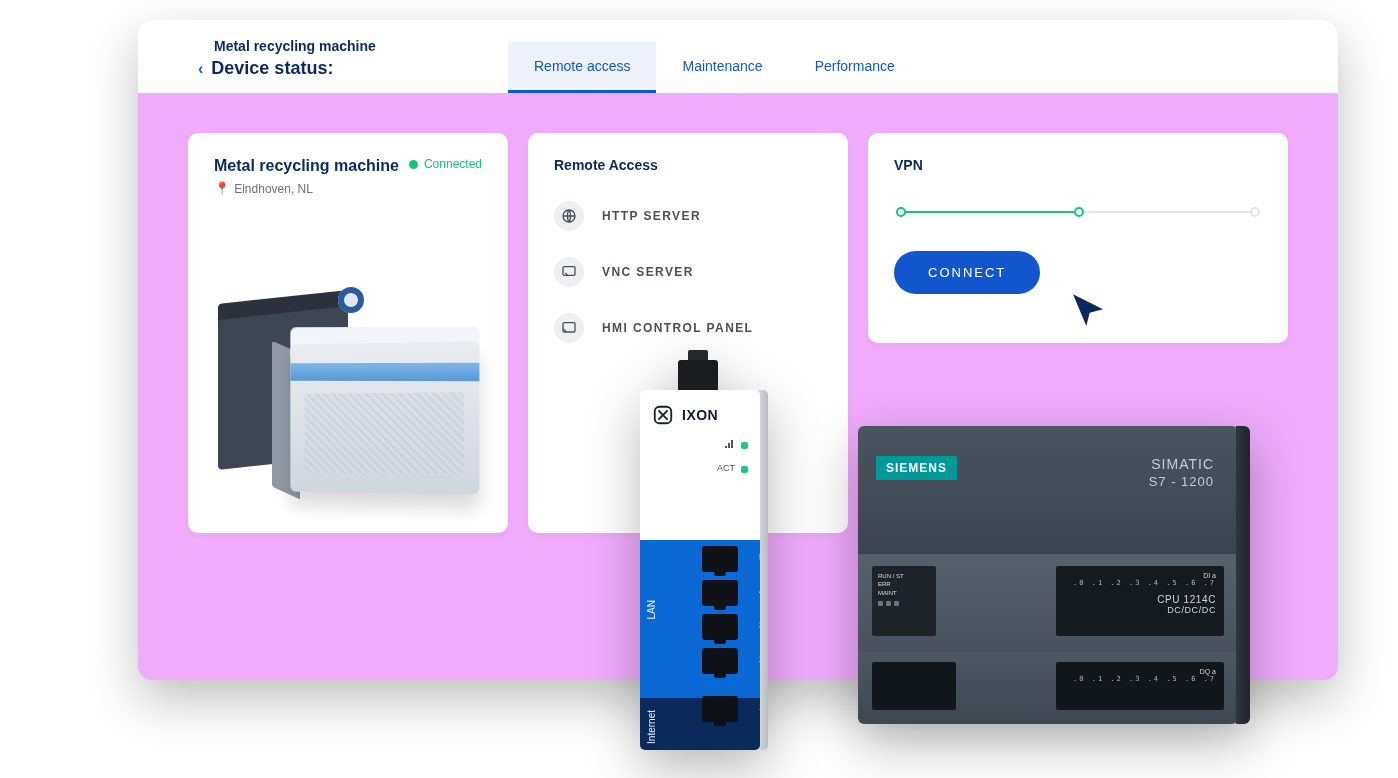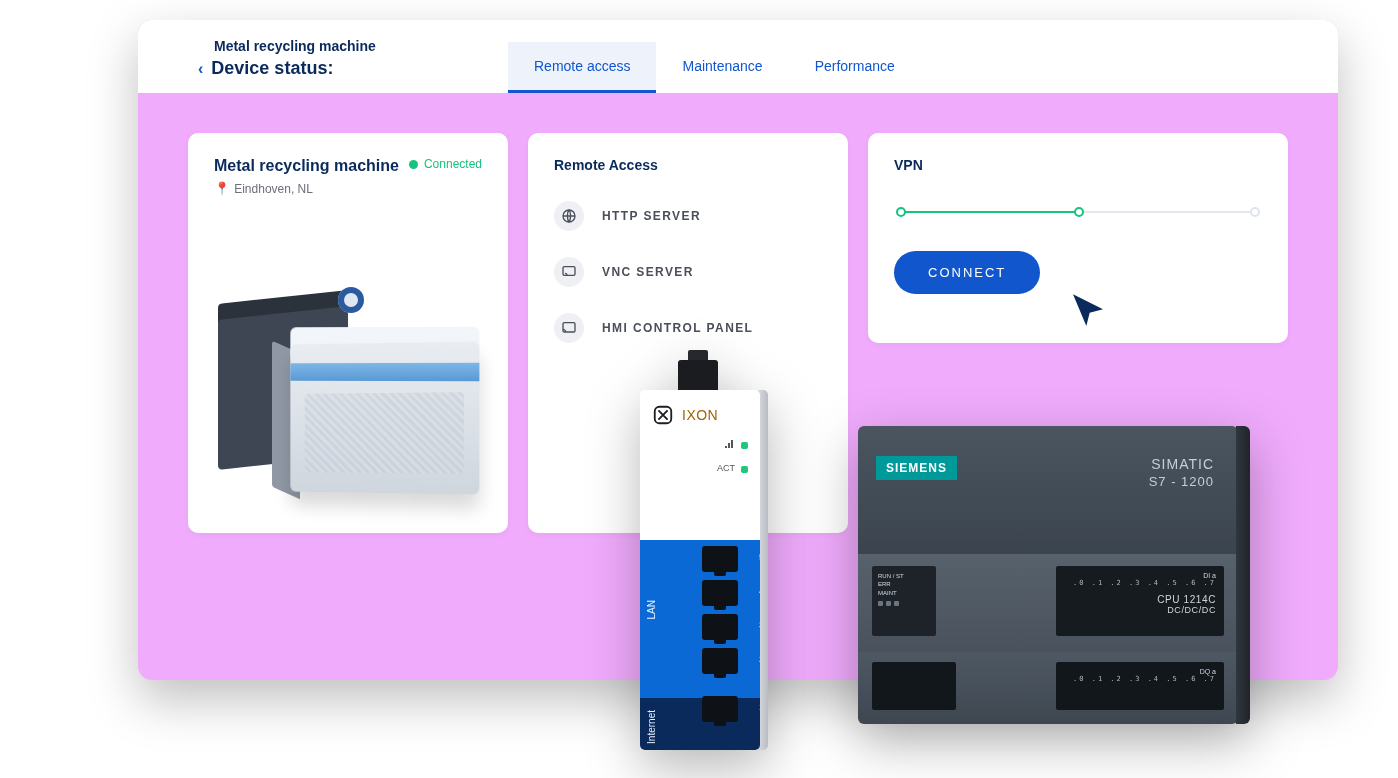--- a/index.html
+++ b/index.html
@@ -148,21 +148,21 @@
   .router {
     position:absolute; left:640px; top:360px; width:128px; height:400px;
     filter: drop-shadow(0 18px 26px rgba(0,0,0,0.28));
   }
   .router-top { position:absolute; left:38px; top:0; width:40px; height:34px; background:#1a1c20; border-radius:3px; }
   .router-clip { position:absolute; left:48px; top:-10px; width:20px; height:14px; background:#26282d; border-radius:2px;}
   .router-body { position:absolute; left:0; top:30px; width:120px; height:360px; background:#fff; border-radius:5px; overflow:hidden; }
   .router-head { height:120px; padding:14px 12px; }
   .ixon-row { display:flex; align-items:center; gap:8px; }
   .ixon-logo { width:22px; height:22px; }
-  .ixon-text { font-size:14px; font-weight:400; color:#a16207; letter-spacing:.5px;}
+  .ixon-text { font-size:14px; font-weight:700; color:#0f172a; letter-spacing:.5px;}
   .led-row { display:flex; align-items:flex-end; justify-content:flex-end; gap:6px; margin-top:14px; font-size:9px; color:#555;}
   .led { width:7px; height:7px; border-radius:2px; }
   .led.g { background:#1ec779; }
   .router-lan { position:absolute; left:0; top:150px; width:120px; height:158px; background:#0a69d4; }
   .router-net { position:absolute; left:0; top:308px; width:120px; height:52px; background:#0a2a5c; }
   .port-col { position:absolute; right:10px; top:156px; width:48px; }
   .rj { width:36px; height:26px; background:#0e1116; margin-bottom:8px; border-radius:3px; position:relative; }
   .rj::after { content:""; position:absolute; left:12px; bottom:-4px; width:12px; height:6px; background:#0e1116; border-radius:0 0 2px 2px;}
   .port-label { position:absolute; right:-14px; top:6px; font-size:9px; color:#e9f2ff; }
   .vlabel { position:absolute; left:6px; color:#e9f2ff; font-size:10px; writing-mode:vertical-rl; transform:rotate(180deg);}

